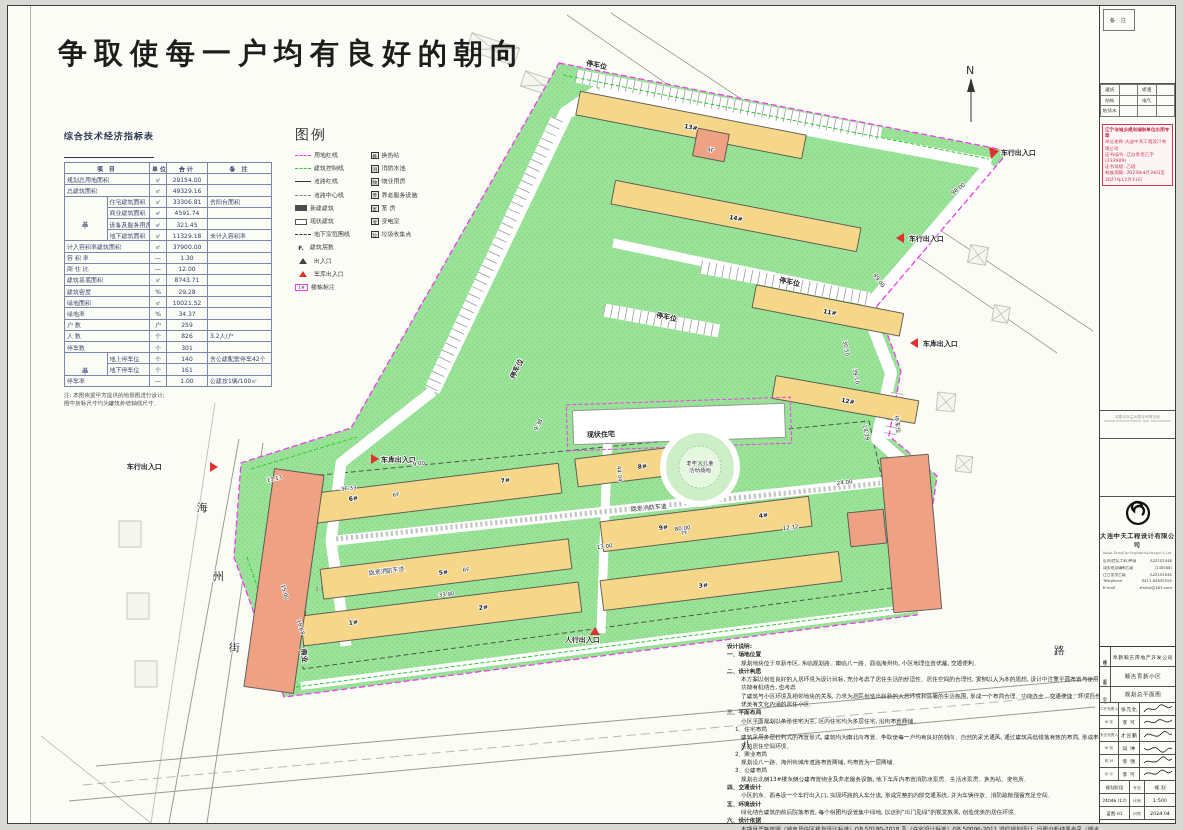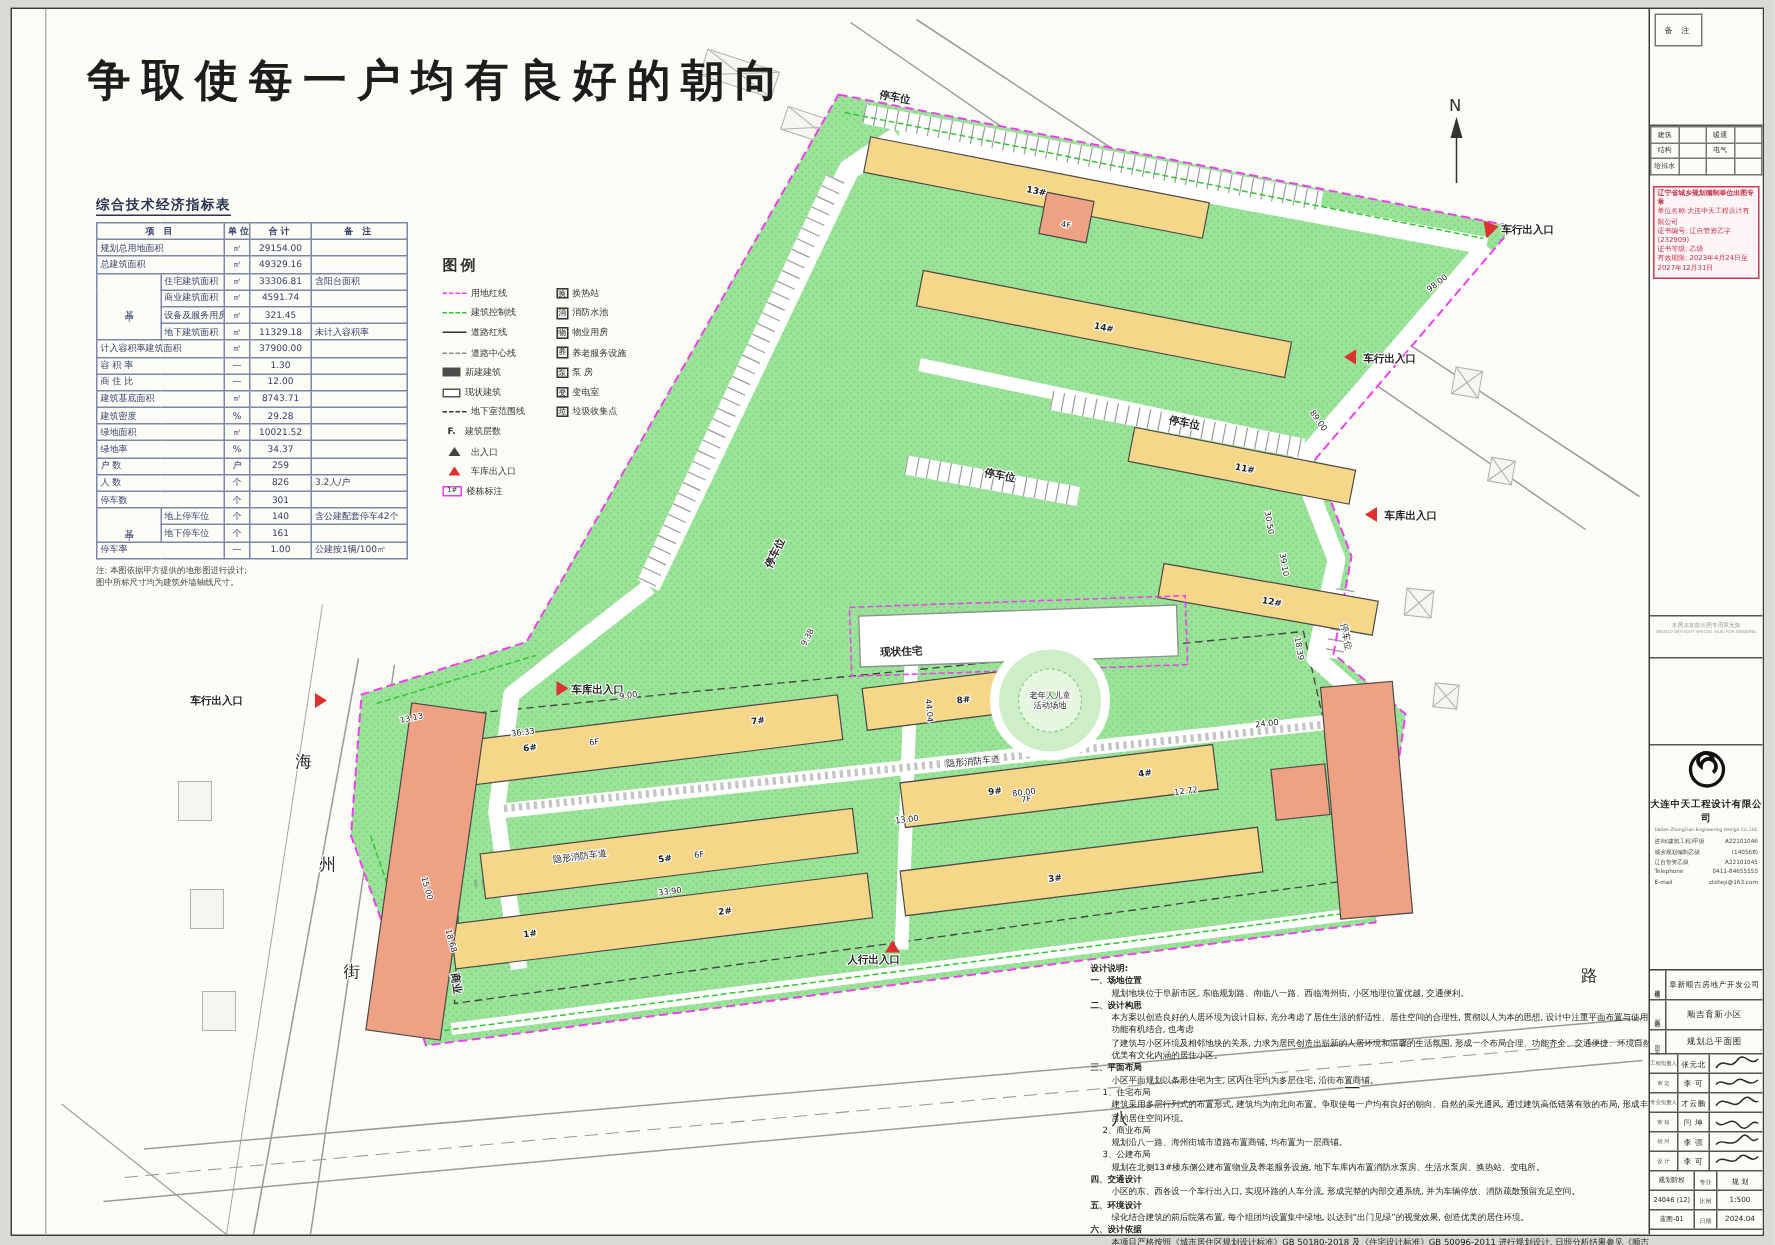--- a/index.html
+++ b/index.html
@@ -3,32 +3,32 @@
 <meta charset="utf-8">
 <style>
   * { margin:0; padding:0; box-sizing:border-box; }
   html,body { width:1183px; height:830px; background:#dadad4; font-family:"DejaVu Sans",sans-serif; position:relative; overflow:hidden; }
   .sheet { position:absolute; left:7px; top:5px; width:1169px; height:819px; border:1.6px solid #3c3c3c; background:#fcfcf7; }
   .bindline { position:absolute; left:22px; top:0; bottom:0; width:0; border-left:1px solid #b5b5af; }
   
   .title { position:absolute; left:50px; top:28px; font-family:"DejaVu Serif","Liberation Serif",serif; font-size:29px; font-weight:700; letter-spacing:7px; color:#1d1d1d; z-index:3; }
   
   .indicators { position:absolute; left:56px; top:118px; width:208px; z-index:3; color:#2c3550; }
-  .ind-title { font-size:9px; font-weight:700; letter-spacing:1px; border-bottom:1px solid #2c3550; display:inline-block; padding-bottom:0; margin-bottom:4px; }
+  .ind-title { font-size:9px; font-weight:700; letter-spacing:1px; border-bottom:1px solid #2c3550; display:inline-block; padding-bottom:14px; margin-bottom:4px; }
   table.ind-t { border-collapse:collapse; width:100%; table-layout:fixed; }
   table.ind-t td { border:0.6px solid #7c87a8; font-size:6px; line-height:7px; height:11.2px; padding:0 2px; color:#37406b; overflow:hidden; white-space:nowrap; }
   td.c-u { width:17px; text-align:center; }
   td.c-v { width:41px; text-align:center; }
   td.c-r { width:64px; }
   td.qz { width:9px; writing-mode:vertical-rl; text-align:center; letter-spacing:2px; padding:0 1px; }
   tr.hd td { text-align:center; font-weight:700; letter-spacing:2px; }
   .ind-fn { font-size:5.6px; color:#444; margin-top:4px; line-height:8px; }
   
   .legend { position:absolute; left:287px; top:120px; width:138px; z-index:3; color:#333; }
-  .lg-title { font-size:10px; font-weight:700; letter-spacing:2px; margin-bottom:5px;margin-top:44px; }
+  .lg-title { font-size:14px; font-weight:400; letter-spacing:2px; margin-bottom:5px; }
   .lg-cols { display:flex; }
   .lg-left { width:76px; }
   .lg-right { width:62px; }
   .lg-row { height:13.2px; display:flex; align-items:center; }
   .lg-lab { font-size:6px; white-space:nowrap; }
   .sw { display:inline-block; width:16px; margin-right:3px; flex:none; }
   .sw0 { border-top:1.5px dashed #f23cf2; }
   .sw1 { border-top:1.5px dashed #2ec92e; }
   .sw2 { border-top:1.3px solid #333; }
   .sw3 { border-top:1px dashed #888; }

